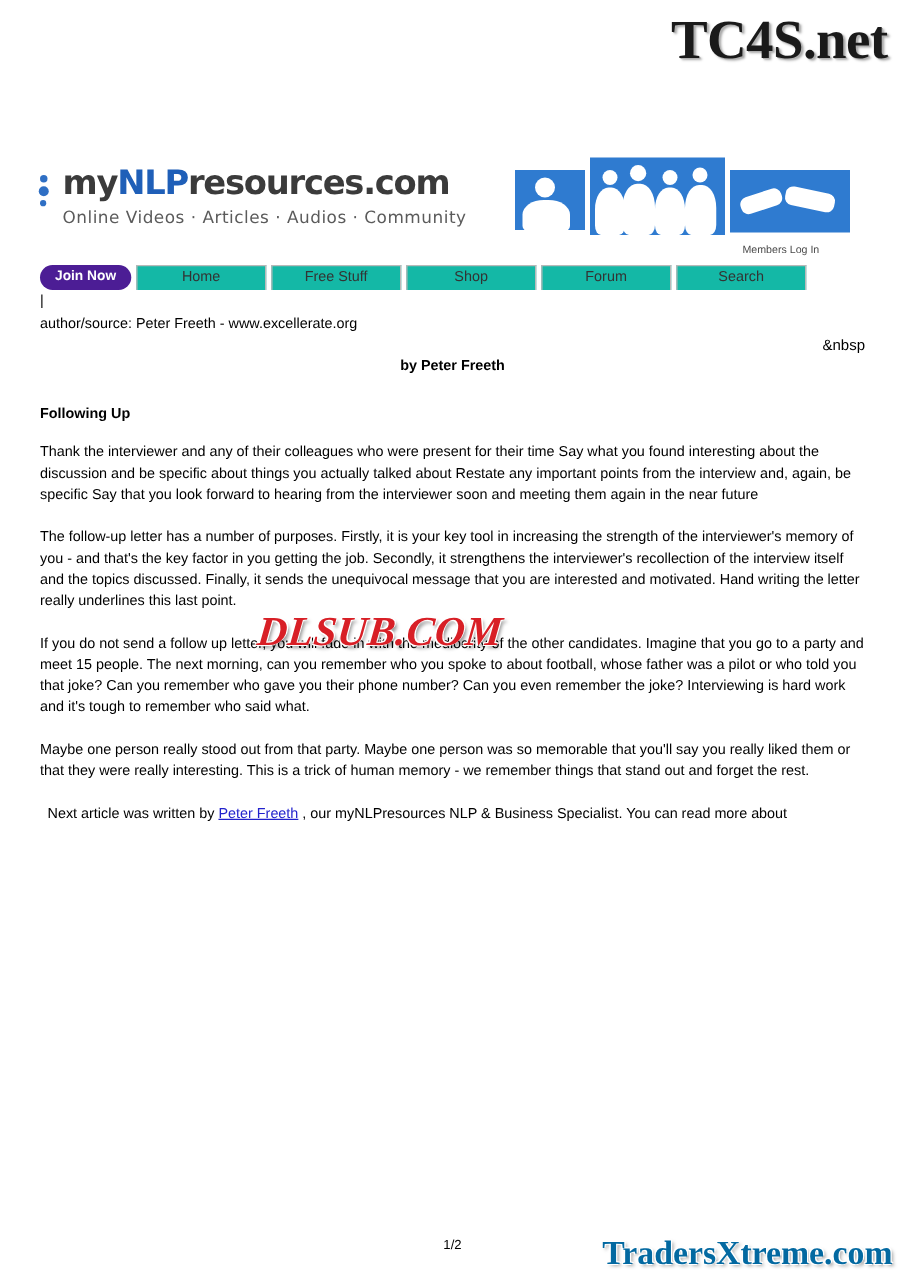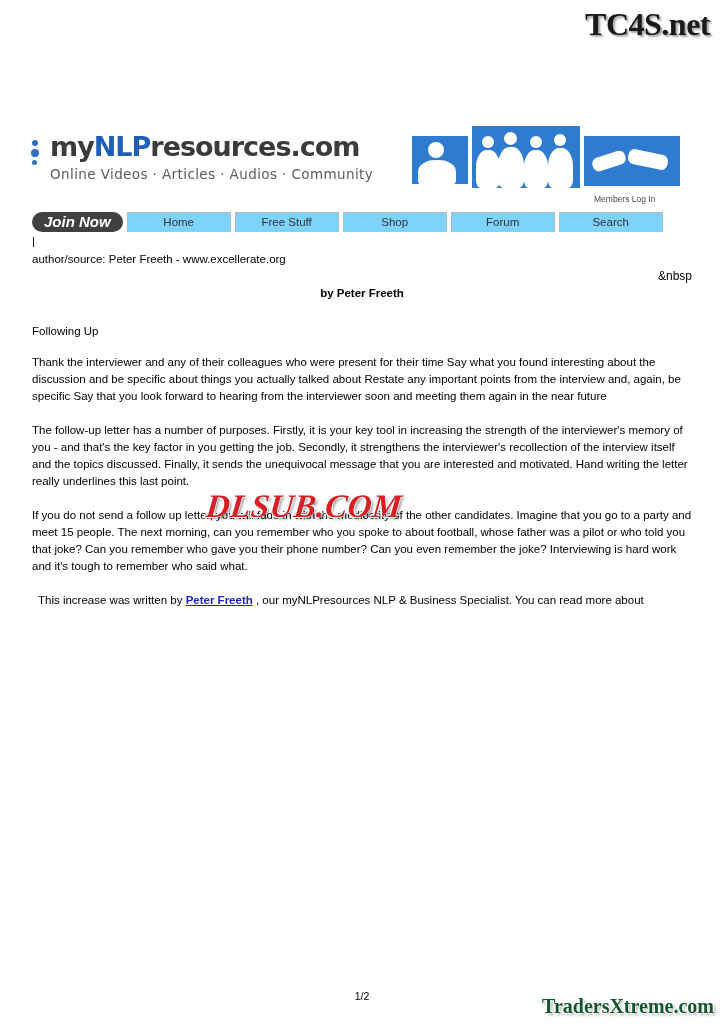--- a/index.html
+++ b/index.html
@@ -15,21 +15,21 @@
     color: #000000;
     overflow: hidden;
   }
 
   
   .top-watermark {
     position: absolute;
     top: 6px;
     right: 14px;
     font-family: "Liberation Serif", serif;
-    font-size: 32px;
+    font-size: 44px;
     font-weight: bold;
     color: #1a1a1a;
     letter-spacing: -0.5px;
     text-shadow: 1px 1px 0 #b0b0b0, 2px 2px 2px rgba(0,0,0,0.35);
   }
 
   
   .page {
     position: absolute;
     left: 32px;
@@ -112,31 +112,30 @@
 
   
   .navbar {
     margin-top: 2px;
     display: flex;
     align-items: flex-end;
     gap: 4px;
     height: 22px;
   }
   .nav-join {
-    background: #404040;
+    background: #4c1d95;
     color: #ffffff;
-    font-size: 15px;
-    font-weight: bold;
-    font-style: italic;
+    font-size: 11px;
+    font-weight: bold;
     padding: 3px 12px 4px 12px;
     border-radius: 10px;
     line-height: 13px;
   }
   .nav-tab {
-    background: #7dd3fc;
+    background: #14b8a6;
     border: 1px solid #b9b9b9;
     border-bottom: none;
     color: #333333;
     font-size: 11.5px;
     padding: 3px 22px 3px 22px;
     line-height: 13px;
     text-align: center;
     min-width: 58px;
   }
 
@@ -183,34 +182,34 @@
 
   
   .byline {
     text-align: center;
     font-size: 11.5px;
     font-weight: bold;
     margin-top: 4px;
   }
   .section-head {
     font-size: 11.5px;
-    font-weight: normal;
+    font-weight: bold;
     margin-top: 26px;
   }
   p.body {
     font-size: 11.5px;
     line-height: 17px;
     margin: 17px 0 0 0;
     text-align: left;
   }
   .indent { padding-left: 6px; }
   .link-inline {
     color: #2222cc;
     text-decoration: underline;
-    font-weight: bold;
+    font-weight: normal;
     cursor: pointer;
   }
 
   
   .center-watermark {
     position: absolute;
     left: 206px;
     top: 488px;
     font-family: "Liberation Serif", serif;
     font-size: 33px;
@@ -233,23 +232,23 @@
     right: 0;
     bottom: 22px;
     text-align: center;
     font-size: 10.5px;
   }
   .bottom-watermark {
     position: absolute;
     right: 10px;
     bottom: 6px;
     font-family: "Liberation Serif", serif;
-    font-size: 20px;
-    font-weight: bold;
-    color: #14532d;
+    font-size: 27px;
+    font-weight: bold;
+    color: #0369a1;
     text-shadow:
       -1px -1px 0 #ffffff,
        1px -1px 0 #ffffff,
       -1px  1px 0 #ffffff,
        2px  2px 3px rgba(0,0,0,0.35);
   }
 </style>
 </head>
 <body>
 
@@ -306,21 +305,22 @@
   <div class="author-line">author/source: Peter Freeth - www.excellerate.org</div>
 
   <div class="nbsp-line">&amp;nbsp</div>
 
   <div class="byline">by Peter Freeth</div>
   <div class="section-head">Following Up</div>
 
   <p class="body"> Thank the interviewer and any of their colleagues who were present for their time  Say what you found interesting about the discussion and be specific about things you actually talked about  Restate any important points from the interview and, again, be specific  Say that you look forward to hearing from the interviewer soon and meeting them again in the near future</p>
   <p class="body">The follow-up letter has a number of purposes. Firstly, it is your key tool in increasing the strength of the interviewer's memory of you - and that's the key factor in you getting the job. Secondly, it strengthens the interviewer's recollection of the interview itself and the topics discussed. Finally, it sends the unequivocal message that you are interested and motivated. Hand writing the letter really underlines this last point.</p>
   <p class="body">If you do not send a follow up letter, you will fade in with the mediocrity of the other candidates. Imagine that you go to a party and meet 15 people. The next morning, can you remember who you spoke to about football, whose father was a pilot or who told you that joke? Can you remember who gave you their phone number? Can you even remember the joke? Interviewing is hard work and it's tough to remember who said what.</p>
-
-  <p class="body indent"><span>  This increase was written by </span><a class="link-inline">Peter Freeth</a><span> , our myNLPresources NLP &amp; Business Specialist. You can read more about</span></p>
+  <p class="body">Maybe one person really stood out from that party. Maybe one person was so memorable that you'll say you really liked them or that they were really interesting. This is a trick of human memory - we remember things that stand out and forget the rest.</p>
+
+  <p class="body indent"><span>  Next article was written by </span><a class="link-inline">Peter Freeth</a><span> , our myNLPresources NLP &amp; Business Specialist. You can read more about</span></p>
 
 </div>
 
 <div class="center-watermark">DLSUB.COM</div>
 
 <div class="page-number">1/2</div>
 <div class="bottom-watermark">TradersXtreme.com</div>
 
 </body></html>

